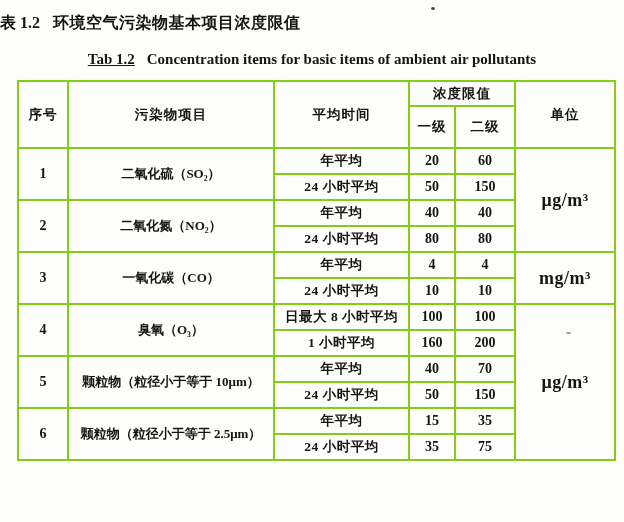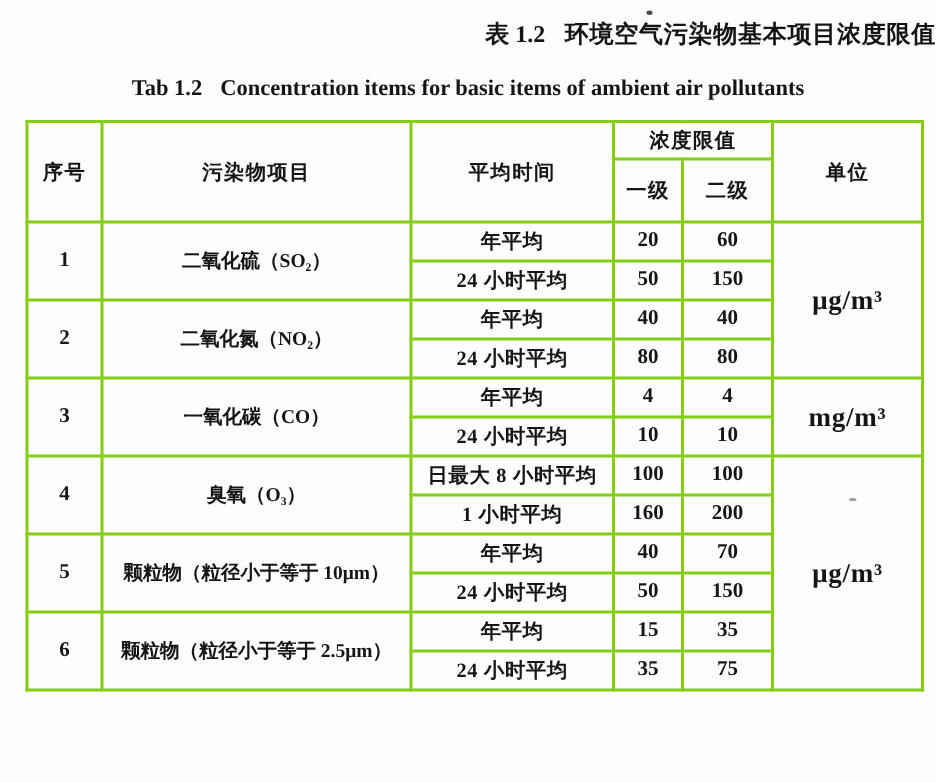--- a/index.html
+++ b/index.html
@@ -8,36 +8,36 @@
     width: 624px; height: 522px;
     background: #fdfdfc;
     font-family: "Liberation Serif", "DejaVu Serif", serif;
     color: #171513;
     overflow: hidden;
   }
   .page { position: relative; width: 624px; height: 522px; }
 
   .title-cn {
     padding-top: 13px;
-    text-align: right;
+    text-align: left;
     font-size: 16px;
     font-weight: bold;
     letter-spacing: 0.5px;
     white-space: nowrap;
   }
   .title-cn .t-label { margin-right: 13px; letter-spacing: 0; }
 
   .title-en {
     margin-top: 17px;
     text-align: center;
     font-size: 15px;
     font-weight: bold;
     white-space: nowrap;
   }
-  .title-en .t-label { margin-right: 12px; }
+  .title-en .t-label { margin-right: 12px; text-decoration: underline; }
 
   table.limits {
     border-collapse: collapse;
     table-layout: fixed;
     width: 597px;
     margin: 12px 0 0 17px;
   }
   .limits th, .limits td {
     border: 2px solid #84cc16;
     text-align: center;

